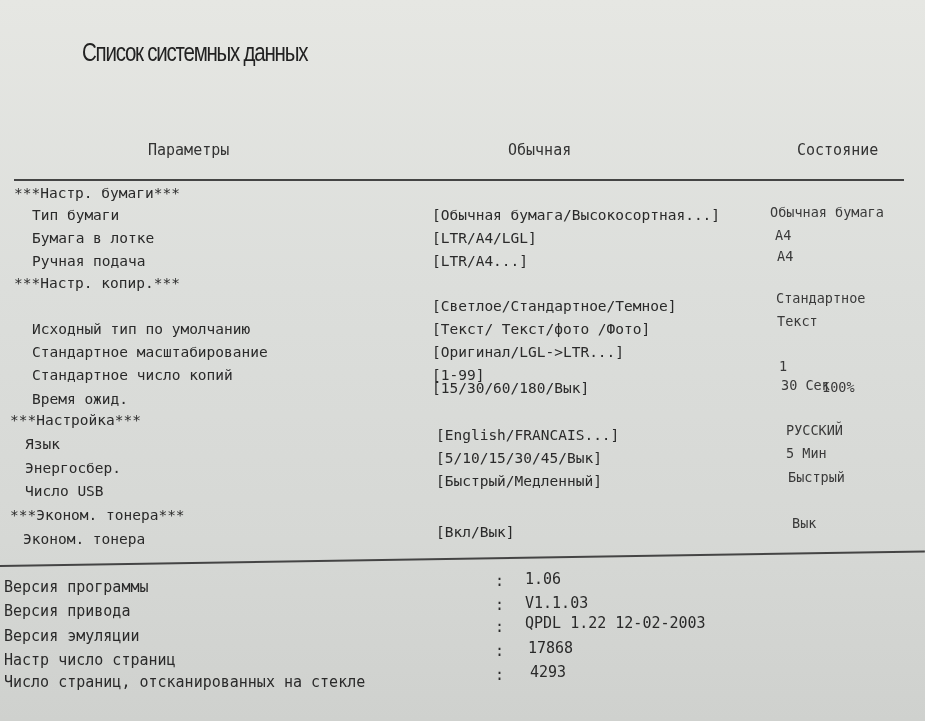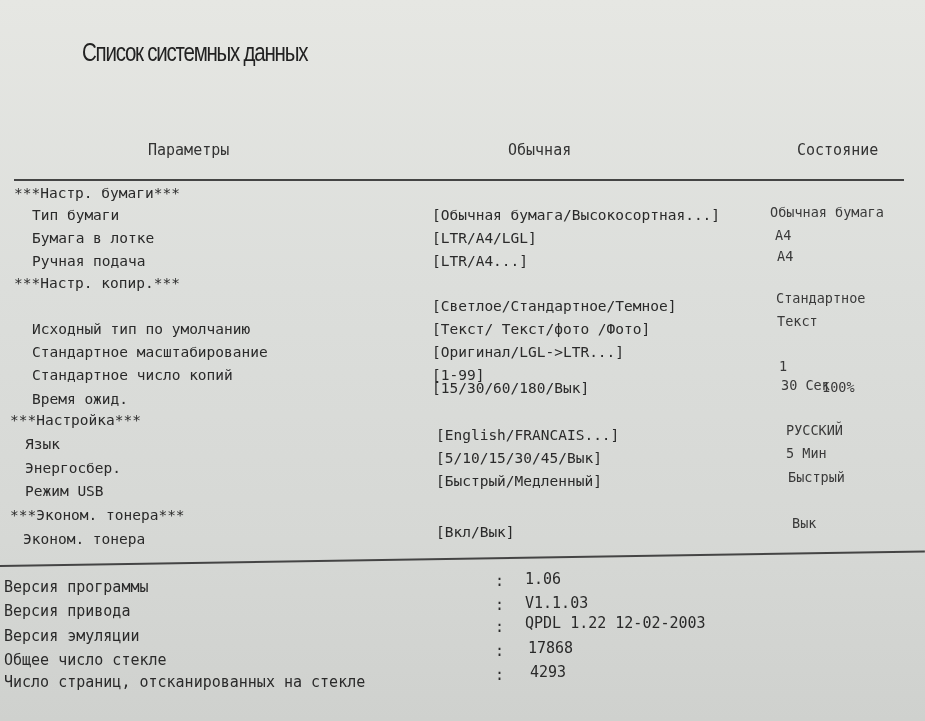--- a/index.html
+++ b/index.html
@@ -133,21 +133,21 @@
   <span class="lbl item" style="left:25px;">Язык</span>
   <span class="el" style="top:-9px;left:436px;">[English/FRANCAIS...]</span>
   <span class="st" style="top:-14px;left:786px;">РУССКИЙ</span>
 </div>
 <div class="row" style="top:460px;">
   <span class="lbl item" style="left:25px;">Энергосбер.</span>
   <span class="el" style="top:-10px;left:436px;">[5/10/15/30/45/Вык]</span>
   <span class="st" style="top:-15px;left:786px;">5 Мин</span>
 </div>
 <div class="row" style="top:483px;">
-  <span class="lbl item" style="left:25px;">Режим USB</span>
+  <span class="lbl item" style="left:25px;">Число USB</span>
   <span class="el" style="top:-10px;left:436px;">[Быстрый/Медленный]</span>
   <span class="st" style="top:-14px;left:788px;">Быстрый</span>
 </div>
 <div class="row" style="top:507px;padding-left:21px;">
   <span class="lbl section" style="left:10px;">***Эконом. тонера***</span>
 </div>
 <div class="row" style="top:531px;">
   <span class="lbl item" style="left:23px;">Эконом. тонера</span>
   <span class="el" style="top:-7px;left:436px;">[Вкл/Вык]</span>
   <span class="st" style="top:-16px;left:792px;">Вык</span>
@@ -164,21 +164,21 @@
   <span class="k">Версия привода</span>
   <span class="c" style="top:-6px;">:</span>
   <span class="v" style="top:-8px;">V1.1.03</span>
 </div>
 <div class="info" style="top:627px;">
   <span class="k">Версия эмуляции</span>
   <span class="c" style="top:-9px;">:</span>
   <span class="v" style="top:-13px;">QPDL 1.22 12-02-2003</span>
 </div>
 <div class="info" style="top:651px;">
-  <span class="k">Общее число стекле</span>
+  <span class="k">Настр число страниц</span>
   <span class="c" style="top:-9px;">:</span>
   <span class="v" style="top:-12px;left:528px;">17868</span>
 </div>
 <div class="info" style="top:673px;">
   <span class="k">Число страниц, отсканированных на стекле</span>
   <span class="c" style="top:-7px;">:</span>
   <span class="v" style="top:-10px;left:530px;">4293</span>
 </div>
 
 </body></html>

